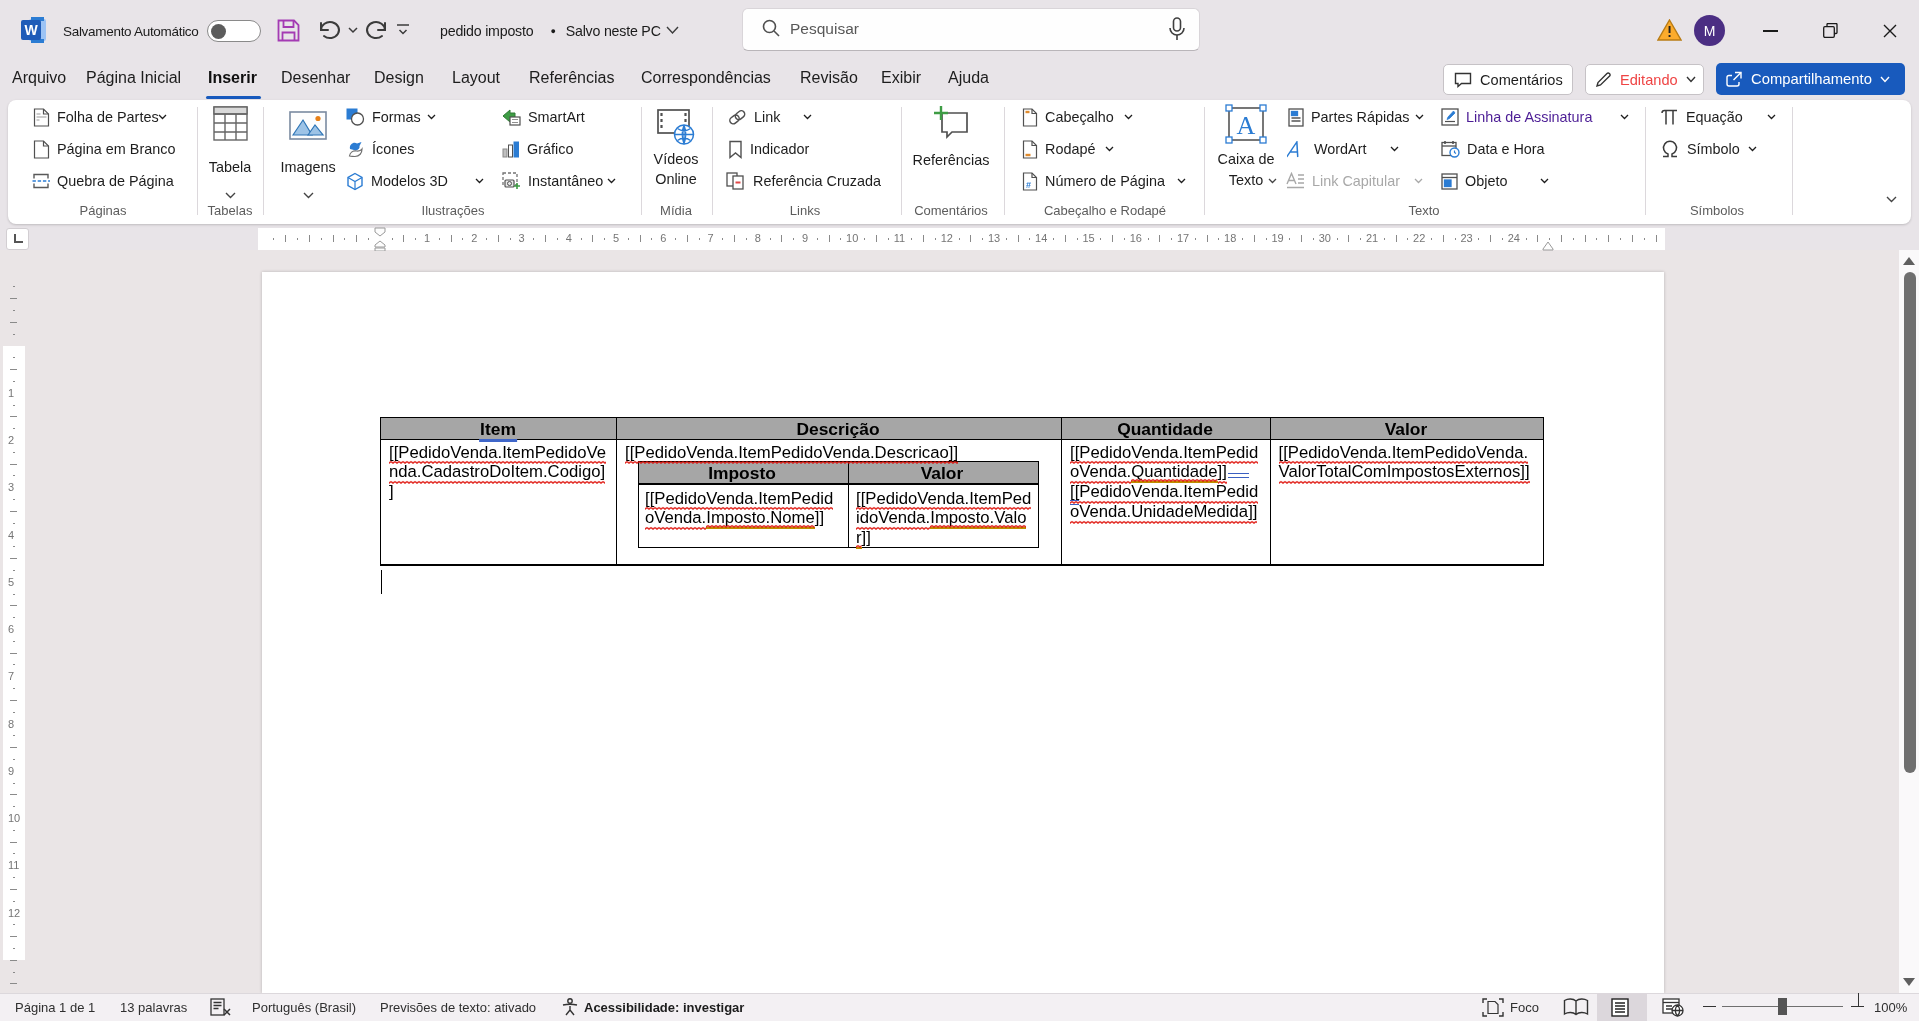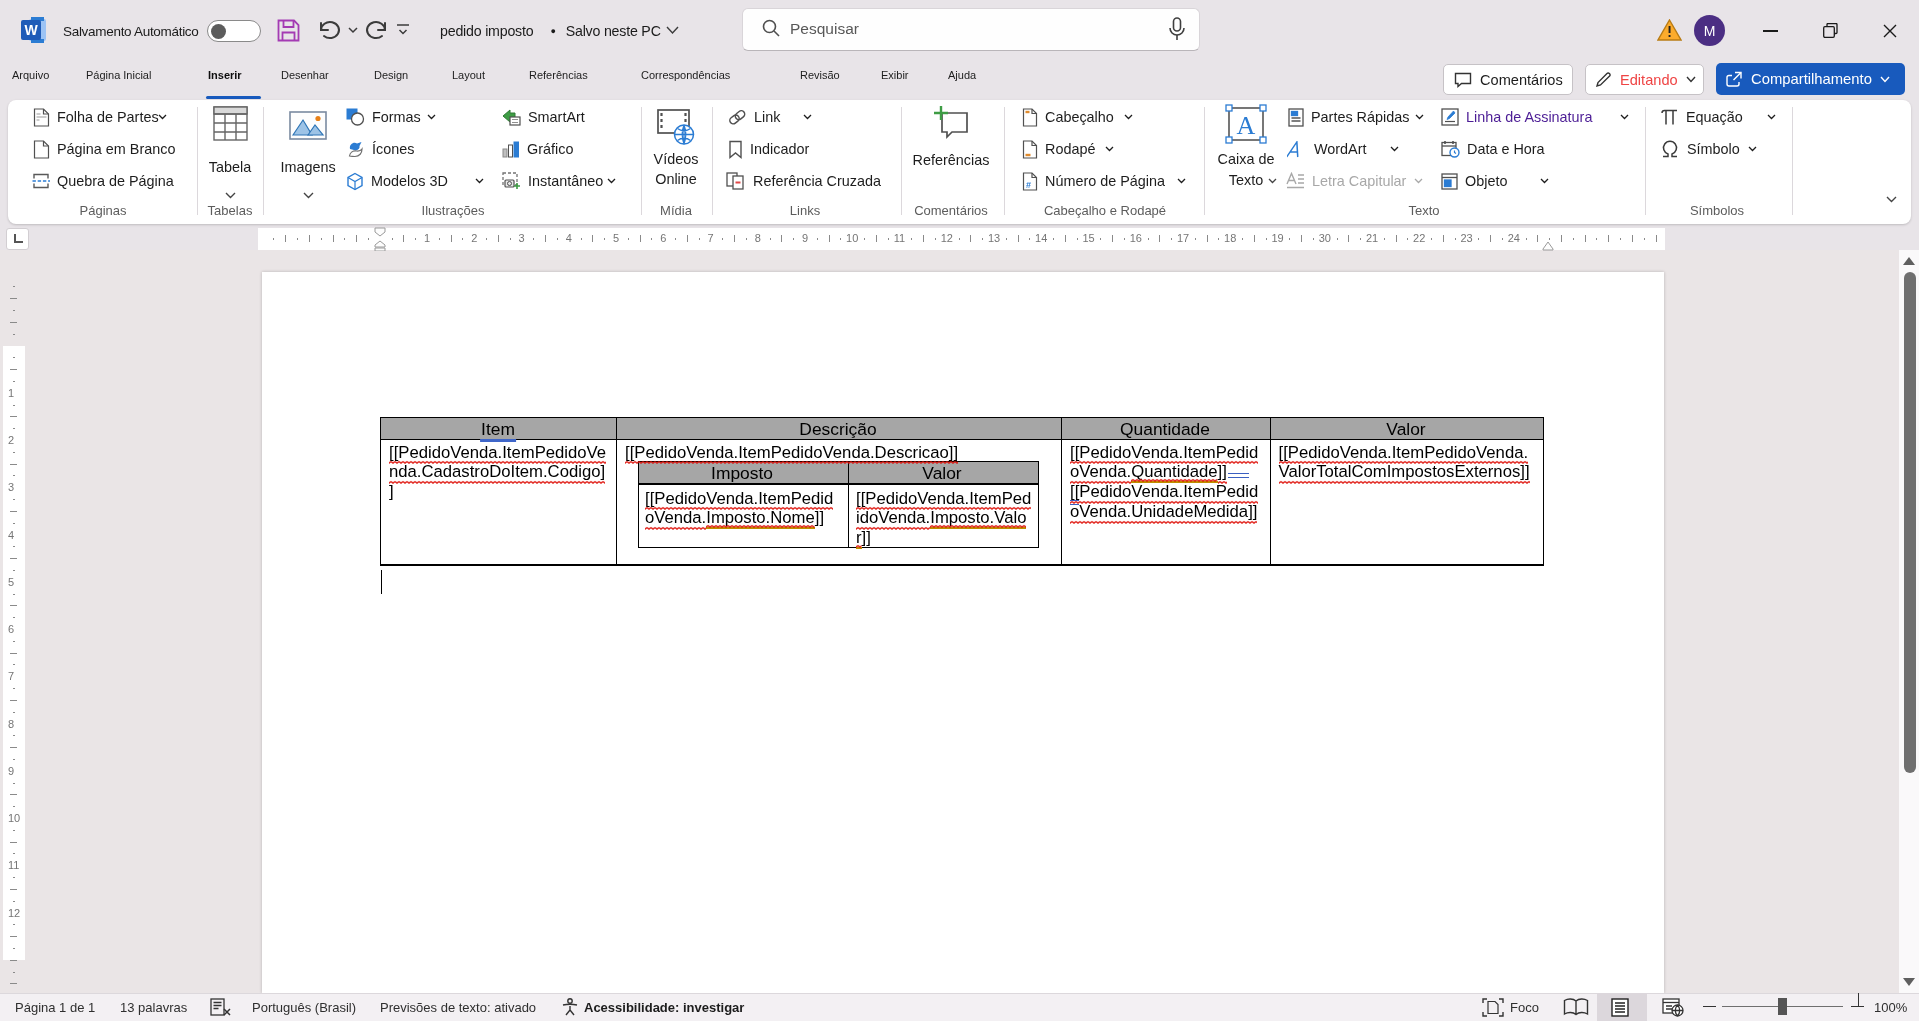--- a/index.html
+++ b/index.html
@@ -4,24 +4,24 @@
 *{margin:0;padding:0;box-sizing:border-box}
 html,body{width:1919px;height:1021px;overflow:hidden}
 body{font-family:"Liberation Sans",sans-serif;background:#e8e4e8;position:relative}
 .abs{position:absolute}
 .flex{display:flex;align-items:center}
 
 .ri{position:absolute;display:flex;align-items:center;height:24px;gap:7px;font-size:14.4px;color:#1d1d1d;white-space:nowrap}
 .glabel{position:absolute;font-size:13px;color:#5c5c5c;transform:translateX(-50%);white-space:nowrap}
 .gsep{position:absolute;width:1px;top:107px;height:108px;background:#dcd8dc}
 svg{display:block}
-.tab{position:absolute;top:69px;font-size:11px;;color:#1d1d1d;white-space:nowrap}
+.tab{position:absolute;top:69px;font-size:16px;;color:#1d1d1d;white-space:nowrap}
 
 .dl{position:absolute;font-size:16.7px;line-height:19.9px;color:#000;white-space:nowrap}
-.hdr{position:absolute;font-size:17.4px;font-weight:normal;color:#000;white-space:nowrap;transform:translateX(-50%)}
+.hdr{position:absolute;font-size:17.4px;font-weight:bold;color:#000;white-space:nowrap;transform:translateX(-50%)}
 .sqr{position:relative}
 .sqgr{position:relative;border-bottom:2.6px solid #bf8f00}
 .wv{position:absolute;left:0;bottom:-3.4px;width:100%;height:4.6px}
 .sqgr>.wv{bottom:-1.6px}
 .blu2{display:inline-block;width:21px;height:5.5px;border-top:1.8px solid #3b5fc0;border-bottom:1.8px solid #3b5fc0;vertical-align:-1px;margin-left:1px}
 .tick{position:absolute;background:#8a8a8a}
 .rnum{position:absolute;font-size:11px;color:#757575;transform:translateX(-50%);top:4px}
 .vnum{position:absolute;font-size:11px;color:#757575;transform:translateY(-50%);left:8px}
 .sb{font-size:13px;color:#2f2f2f;position:absolute;top:1000px;white-space:nowrap}
 </style></head>
@@ -370,21 +370,21 @@
     <span>WordArt</span>
   </div>
 <svg class="abs" style="left:1390px;top:146px" width="9" height="6" viewBox="0 0 9 6" fill="none" stroke="#1d1d1d" stroke-width="1.3">
     <path d="M1 1 L4.5 4.5 L8 1"></path>
   </svg>
 <div class="ri" style="left:1286px;top:169px;color:#a8a8a8">
     <svg width="19" height="18" viewBox="0 0 19 18" fill="none" stroke="#a8a8a8" stroke-width="1.4">
       <path d="M1 12 L5.5 1.5 L10 12 M2.5 8.5 h6"></path>
       <path d="M12 3 h6 M12 7 h6 M12 11 h6 M1 15.5 h17" stroke-width="1.6"></path>
     </svg>
-    <span><span style="color:#a8a8a8">Letra Capitular</span></span>
+    <span><span style="color:#a8a8a8">Link Capitular</span></span>
   </div>
 <svg class="abs" style="left:1414px;top:178px" width="9" height="6" viewBox="0 0 9 6" fill="none" stroke="#a8a8a8" stroke-width="1.3">
     <path d="M1 1 L4.5 4.5 L8 1"></path>
   </svg>
 <div class="ri" style="left:1441px;top:105px;color:#4c1d95">
     <svg width="18" height="18" viewBox="0 0 18 18" fill="none" stroke="#505050" stroke-width="1.3">
       <rect x="1" y="1" width="16" height="16" fill="#fff"></rect>
       <path d="M4 13.5 h10" stroke-width="1.2"></path>
       <path d="M12.5 3 L7 9 l-1 2.5 2.5-1 L14 5 z" fill="#2b7cd3" stroke="#2b7cd3" stroke-width="0.8"></path>
     </svg>

